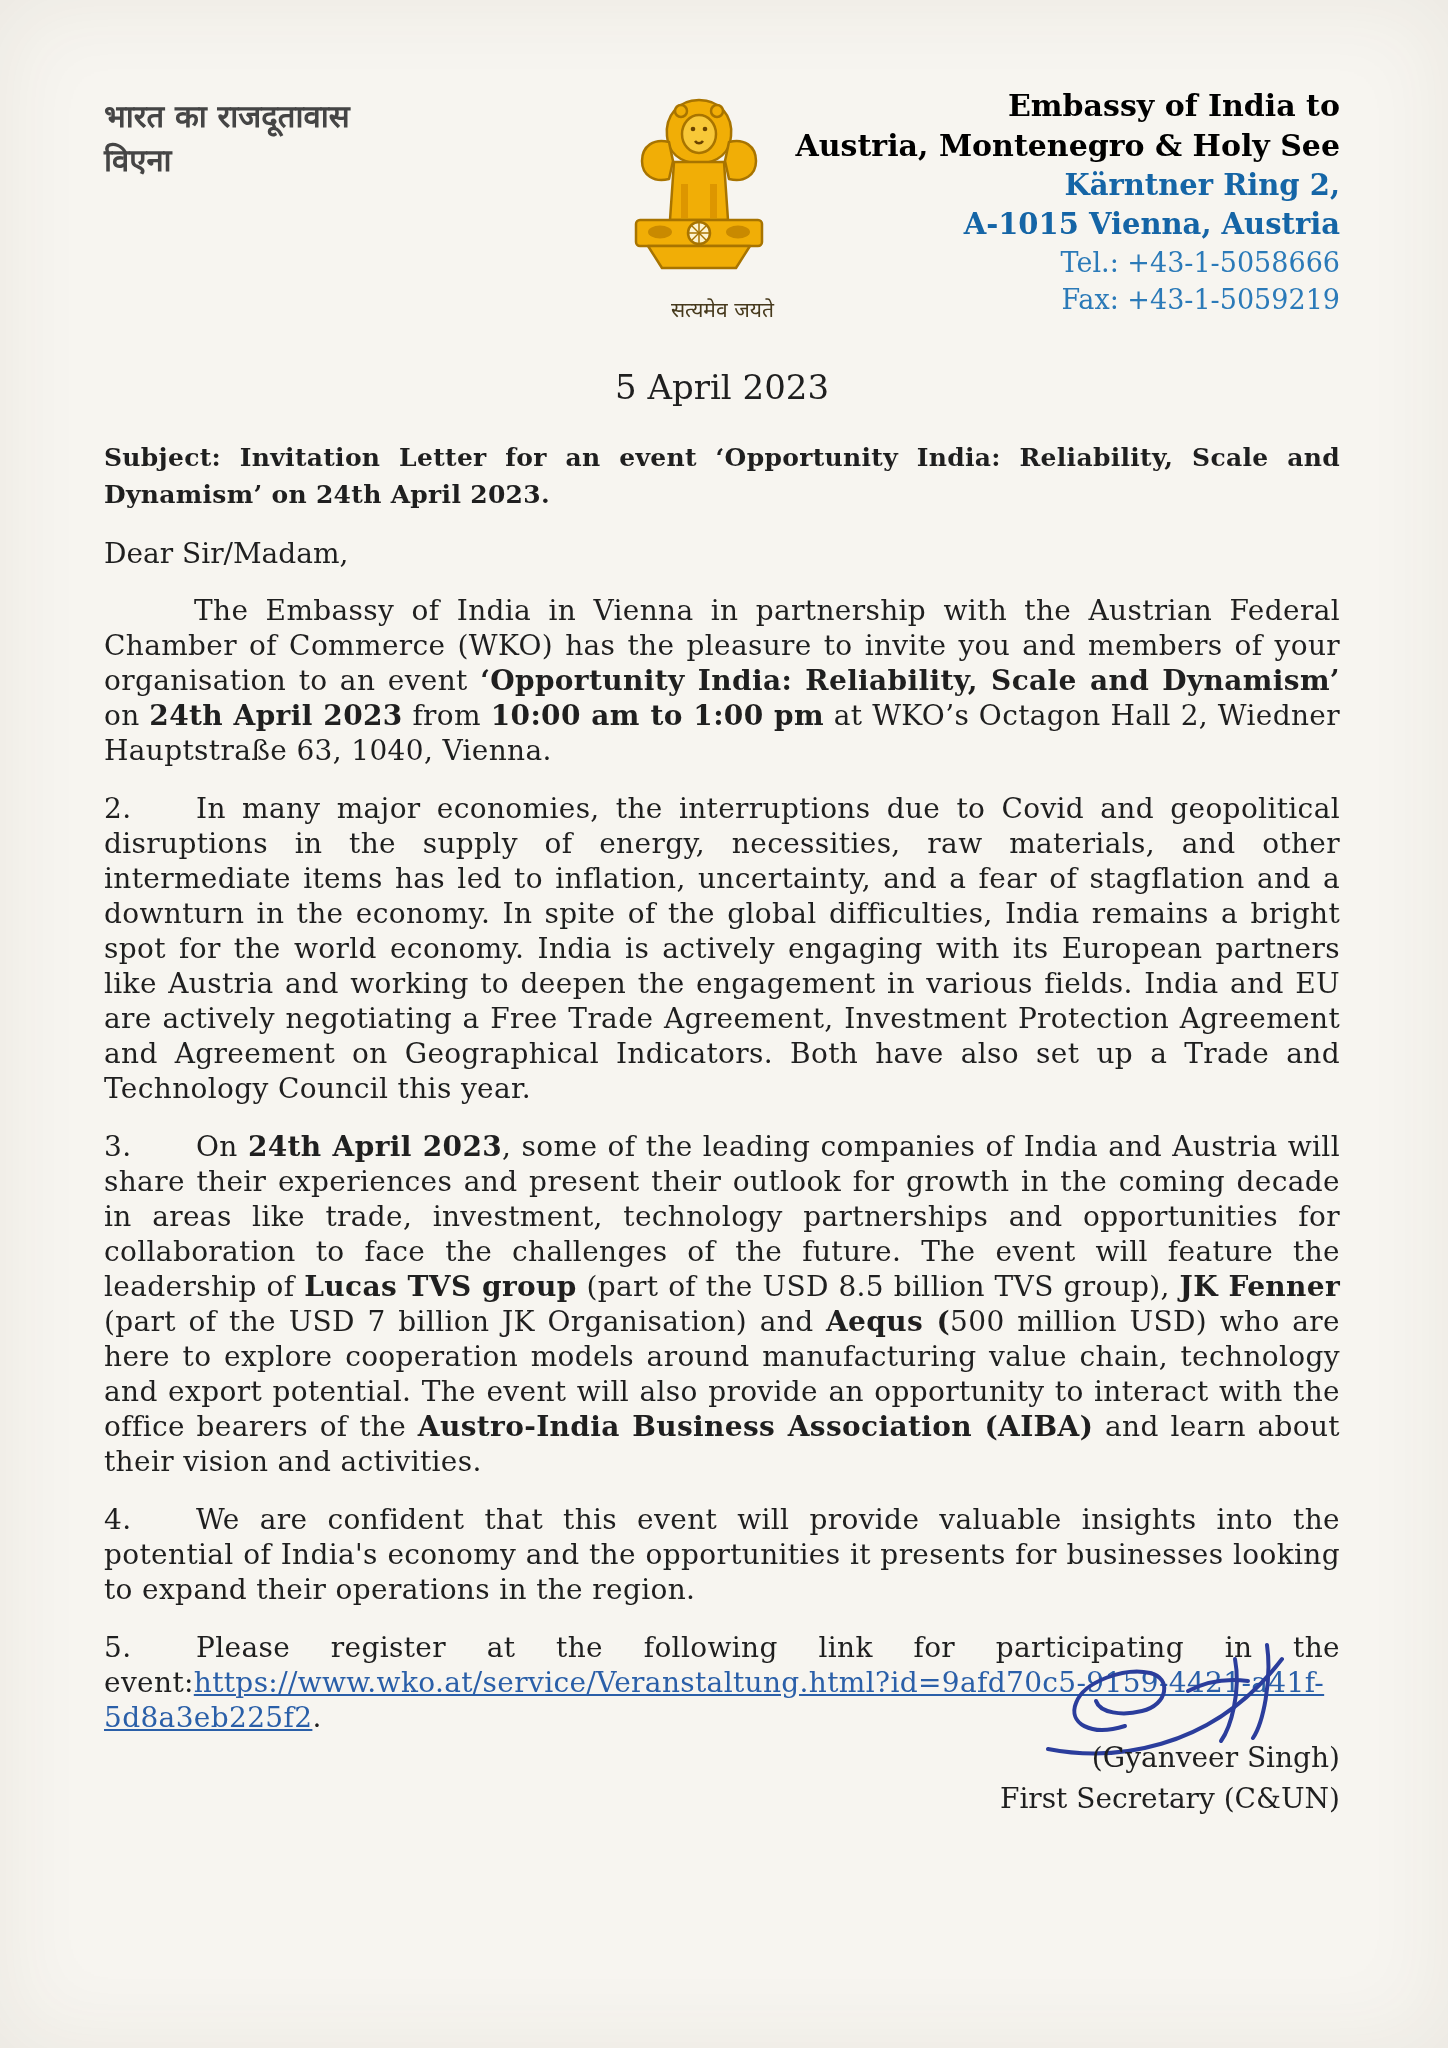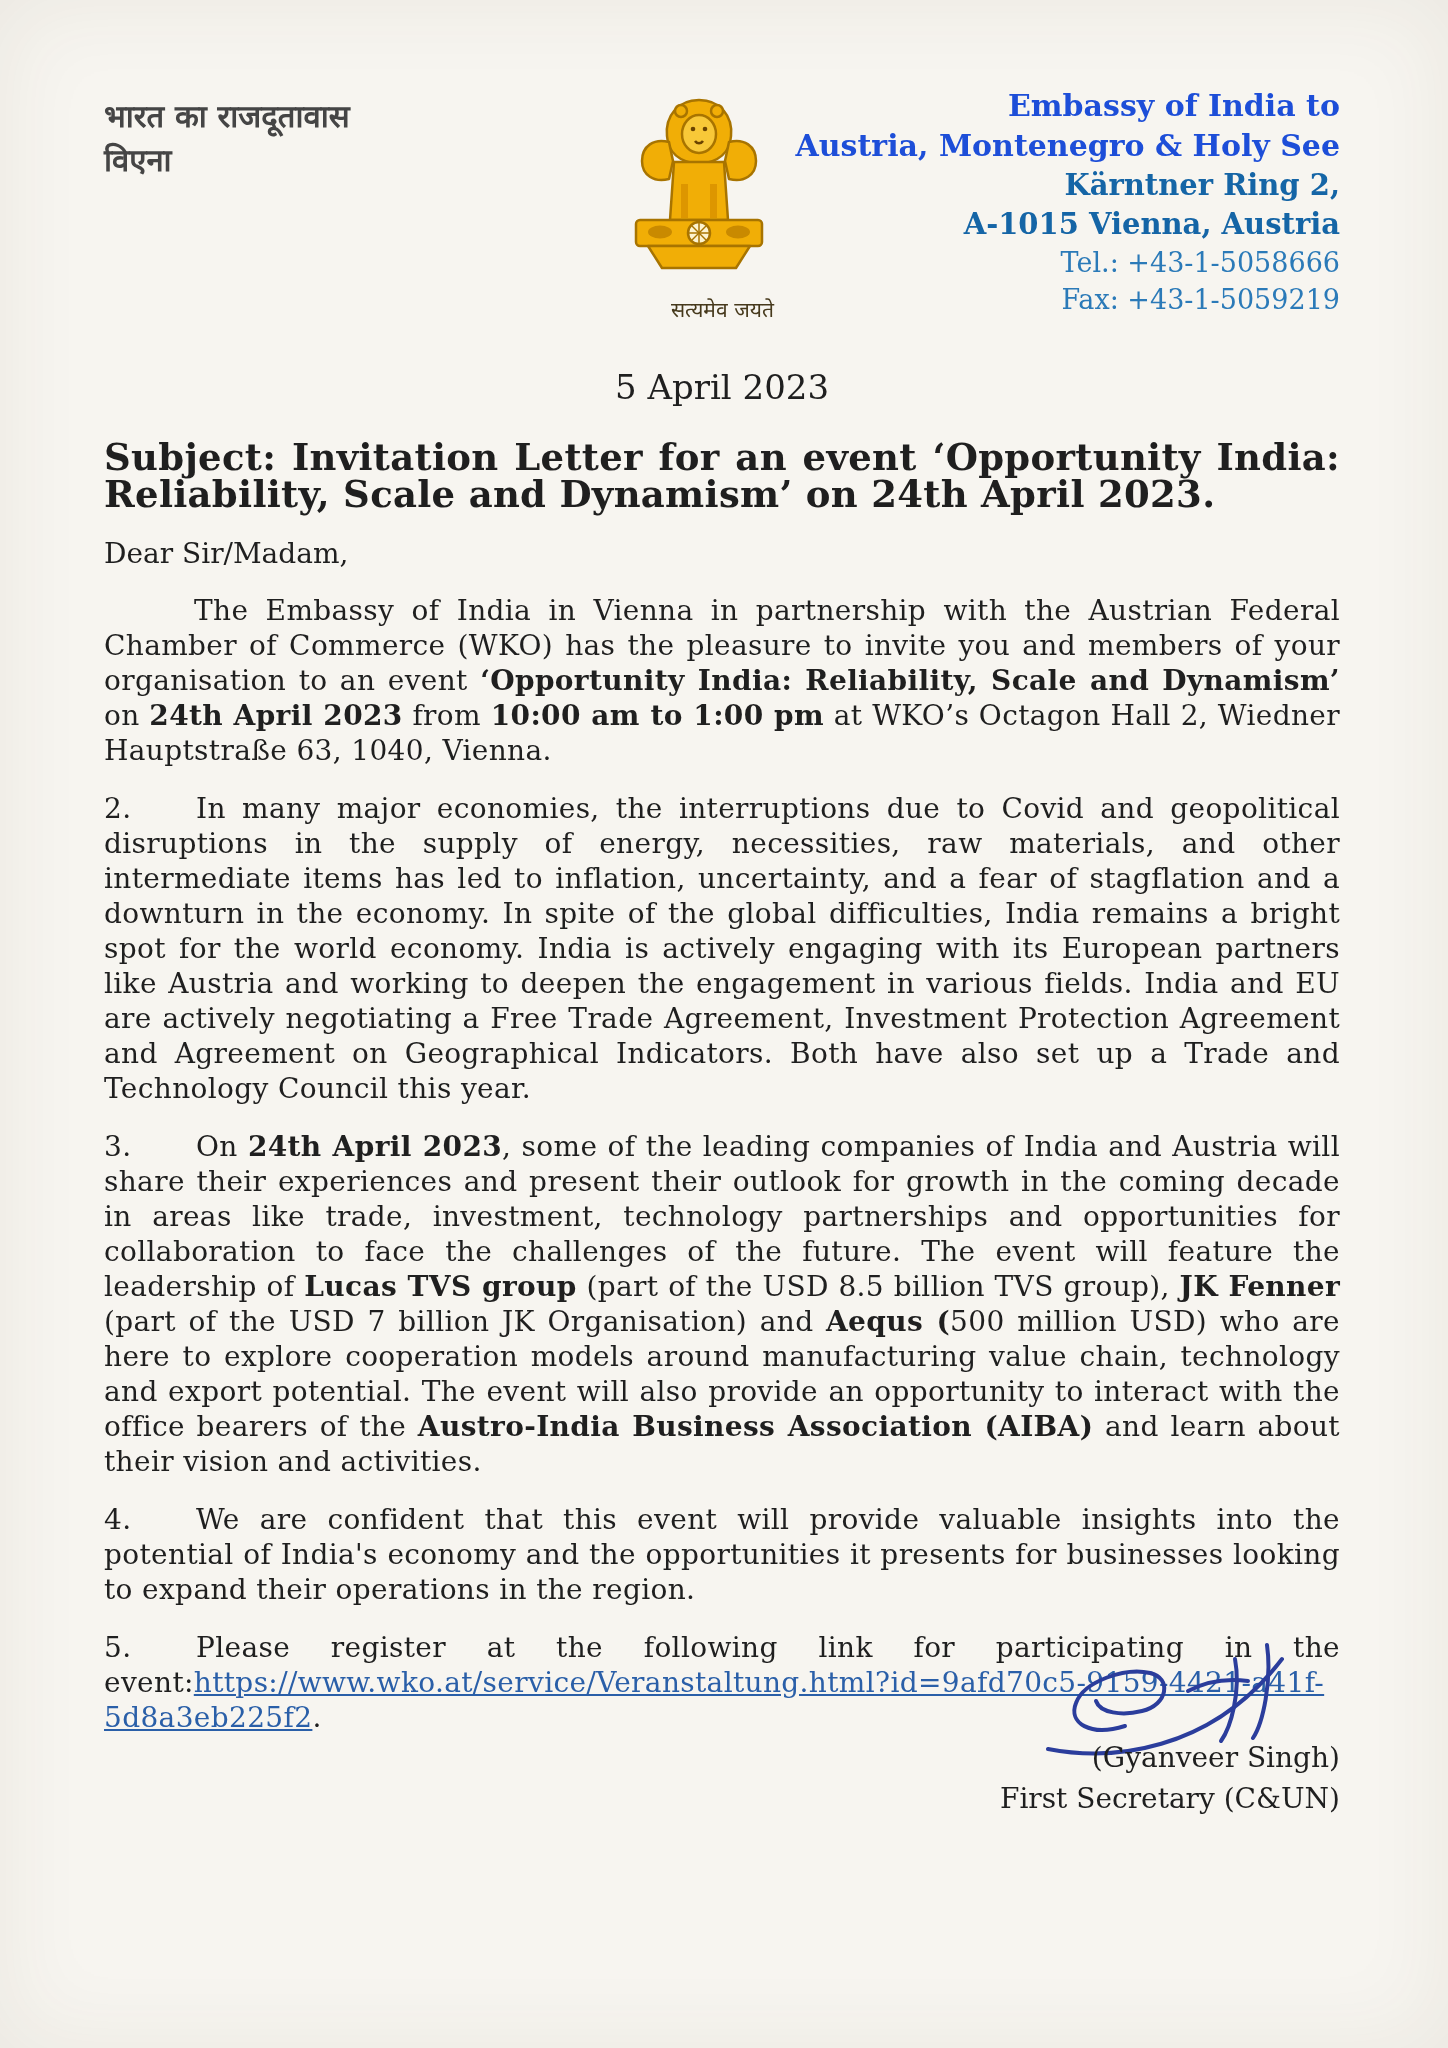--- a/index.html
+++ b/index.html
@@ -17,28 +17,28 @@
     color:#1f1f1f;
     overflow:hidden;
   }
   
   .hdr{display:flex;align-items:flex-start;}
   .h-left{width:470px;padding-top:10px;}
   .hindi{font-size:31px;font-weight:bold;color:#454545;line-height:44px;}
   .h-center{width:200px;text-align:right;}
   .motto{font-size:21px;color:#46391c;margin-top:2px;}
   .h-right{flex:1;text-align:right;padding-top:2px;}
-  .org{font-weight:bold;font-size:30px;line-height:40px;color:#1d4ed8;}
+  .org{font-weight:bold;font-size:30px;line-height:40px;color:#000000;}
   .addr{font-weight:bold;font-size:29px;line-height:39px;color:#1565a6;}
   .tel{font-size:27px;line-height:37px;color:#2b7ab8;}
   .email{font-size:27px;line-height:40px;color:#1565a6;text-decoration:underline;cursor:pointer;display:inline-block;}
   .emailrow{text-align:right;}
   
   .date{text-align:center;font-size:34px;margin-top:44px;}
-  .subject{font-weight:bold;font-size:37px;line-height:37px;margin-top:32px;text-align:justify;letter-spacing:.3px;}
+  .subject{font-weight:bold;font-size:25px;line-height:37px;margin-top:32px;text-align:justify;letter-spacing:.3px;}
   .salutation{font-size:28px;margin-top:24px;}
   .para{font-size:28px;line-height:35px;text-align:justify;margin:23px 0 0 0;letter-spacing:.35px;}
   .para.indent{text-indent:90px;}
   .pnum{display:inline-block;width:92px;}
   .b{font-weight:bold;}
   .link{color:#2a5fa8;text-decoration:underline;overflow-wrap:anywhere;cursor:pointer;}
   
   .sig{text-align:right;margin-top:-104px;position:relative;}
   .sig-scrawl{display:block;margin-left:auto;margin-right:10px;margin-bottom:-44px;}
   .sig-name,.sig-title{font-size:28px;line-height:41px;}

